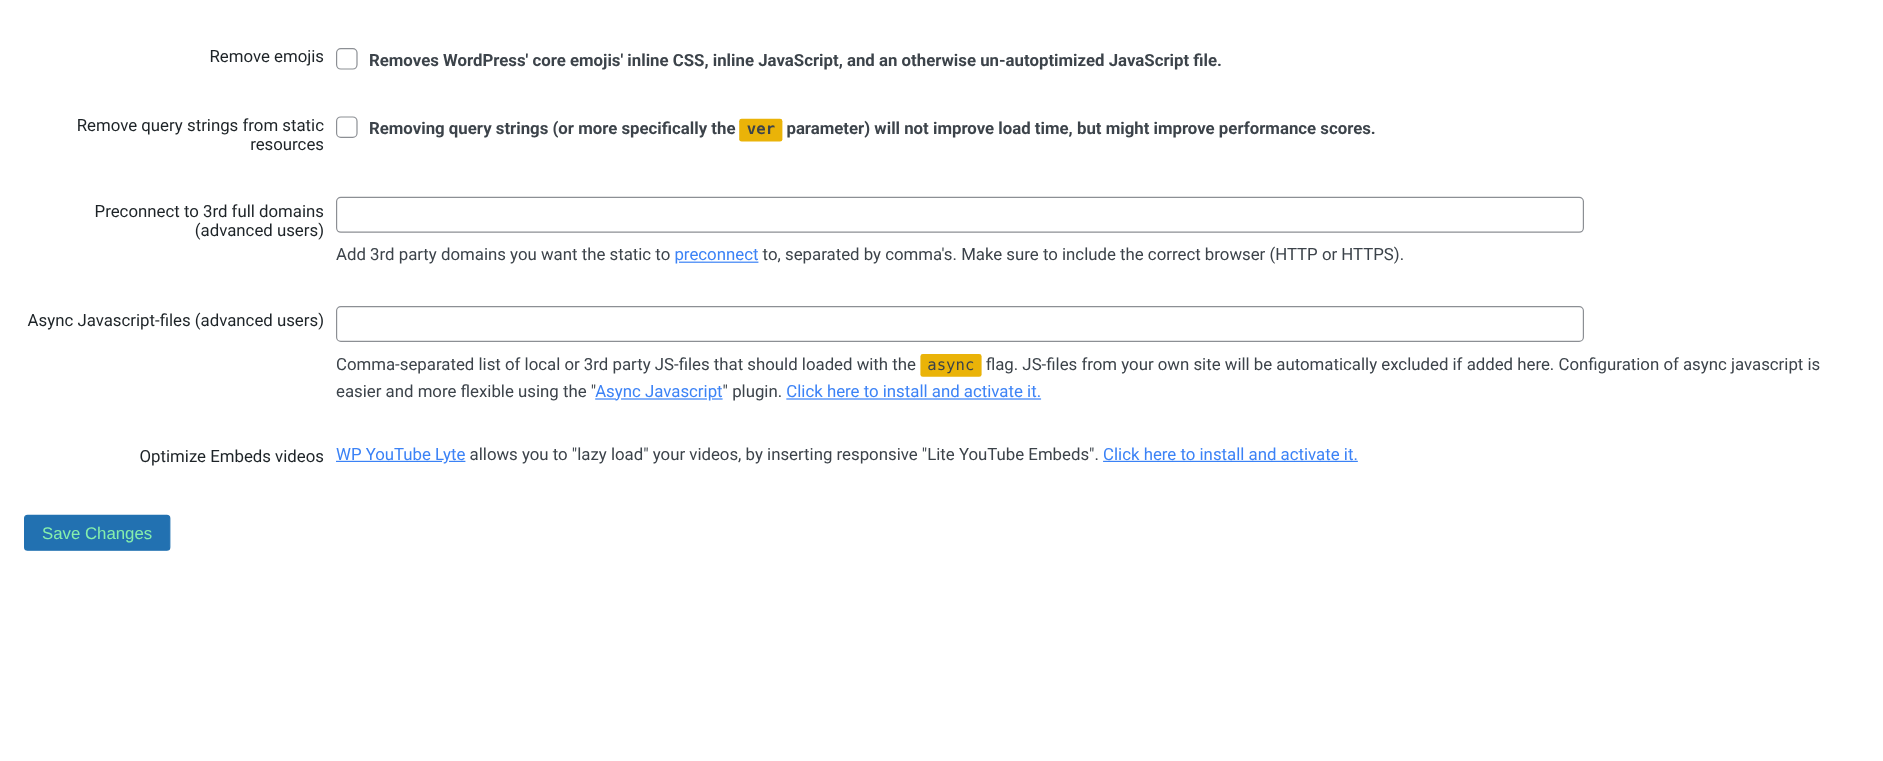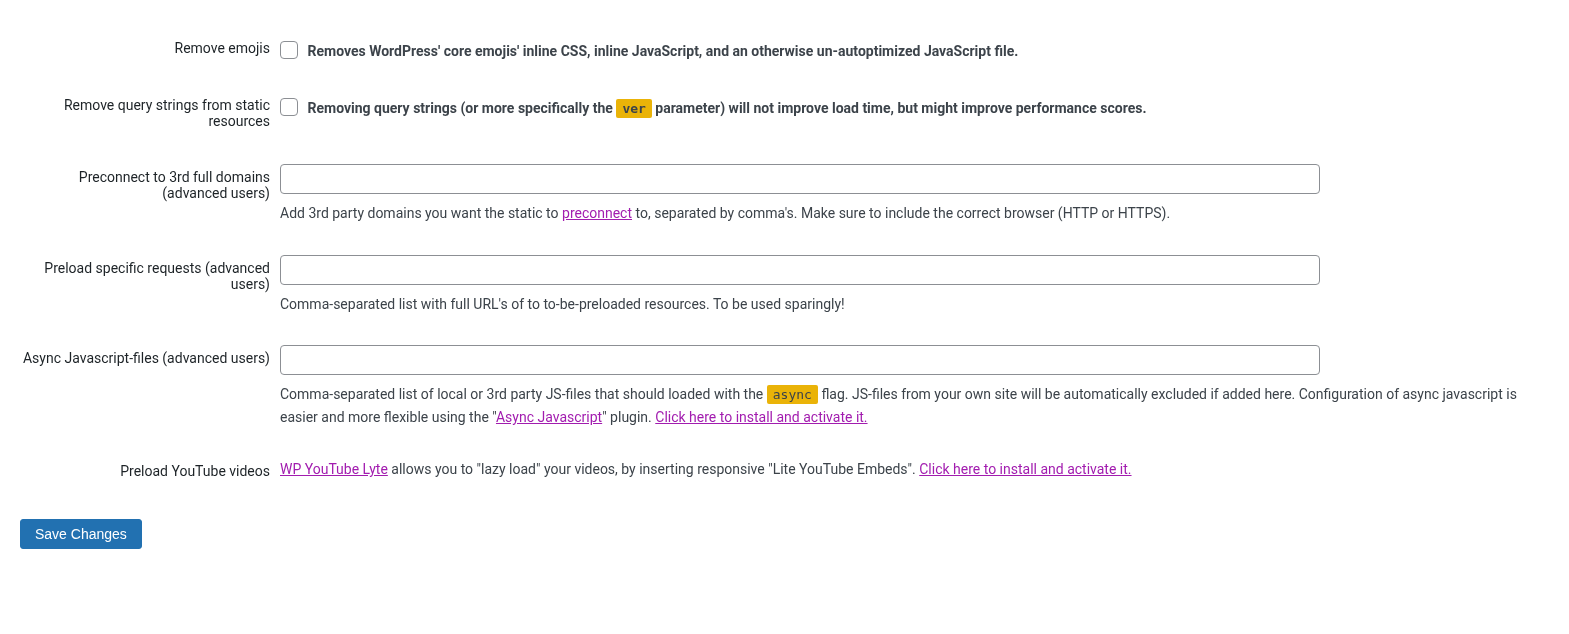--- a/index.html
+++ b/index.html
@@ -75,26 +75,26 @@
       font-size: 14px;
     }
     code {
       font-family: Consolas, Monaco, monospace;
       font-size: 13px;
       background: #eab308;
       padding: 2px 6px;
       border-radius: 2px;
     }
     a {
-      color: #a21caf;
+      color: #3b82f6;
       text-decoration: underline;
     }
     .button-primary {
       background: #2271b1;
-      color: #ffffff;
+      color: #86efac;
       border: 1px solid #2271b1;
       border-radius: 3px;
       padding: 6px 14px;
       font-size: 14px;
       cursor: pointer;
       margin-top: 20px;
       margin-left: 0;
     }
     .checkbox-label {
       display: inline;
@@ -131,44 +131,35 @@
         <span>Preconnect to 3rd full domains </span><span class="italic">(advanced users)</span>
       </th>
       <td>
         <input type="text" value="" style="">
         <span class="description">
           <span>Add 3rd party domains you want the static to </span><a href="#">preconnect</a><span> to, separated by comma's. Make sure to include the correct browser (HTTP or HTTPS).</span>
         </span>
       </td>
     </tr>
 
-    <tr>
-      <th>
-        <span>Preload specific requests </span><span class="italic">(advanced users)</span>
-      </th>
-      <td>
-        <input type="text" value="" style="">
-        <span class="description">Comma-separated list with full URL's of to to-be-preloaded resources. To be used sparingly!</span>
-      </td>
-    </tr>
 
     <tr>
       <th>
         <span>Async Javascript-files </span><span class="italic">(advanced users)</span>
       </th>
       <td>
         <input type="text" value="" style="">
         <span class="description">
           <span>Comma-separated list of local or 3rd party JS-files that should loaded with the </span><code>async</code><span> flag. JS-files from your own site will be automatically excluded if added here. Configuration of async javascript is easier and more flexible using the "</span><a href="#">Async Javascript</a><span>" plugin. </span><a href="#">Click here to install and activate it.</a>
         </span>
       </td>
     </tr>
 
     <tr>
-      <th>Preload YouTube videos</th>
+      <th>Optimize Embeds videos</th>
       <td>
         <span>
           <a href="#">WP YouTube Lyte</a><span> allows you to "lazy load" your videos, by inserting responsive "Lite YouTube Embeds". </span><a href="#">Click here to install and activate it.</a>
         </span>
       </td>
     </tr>
 
   </tbody>
     </table>
 

